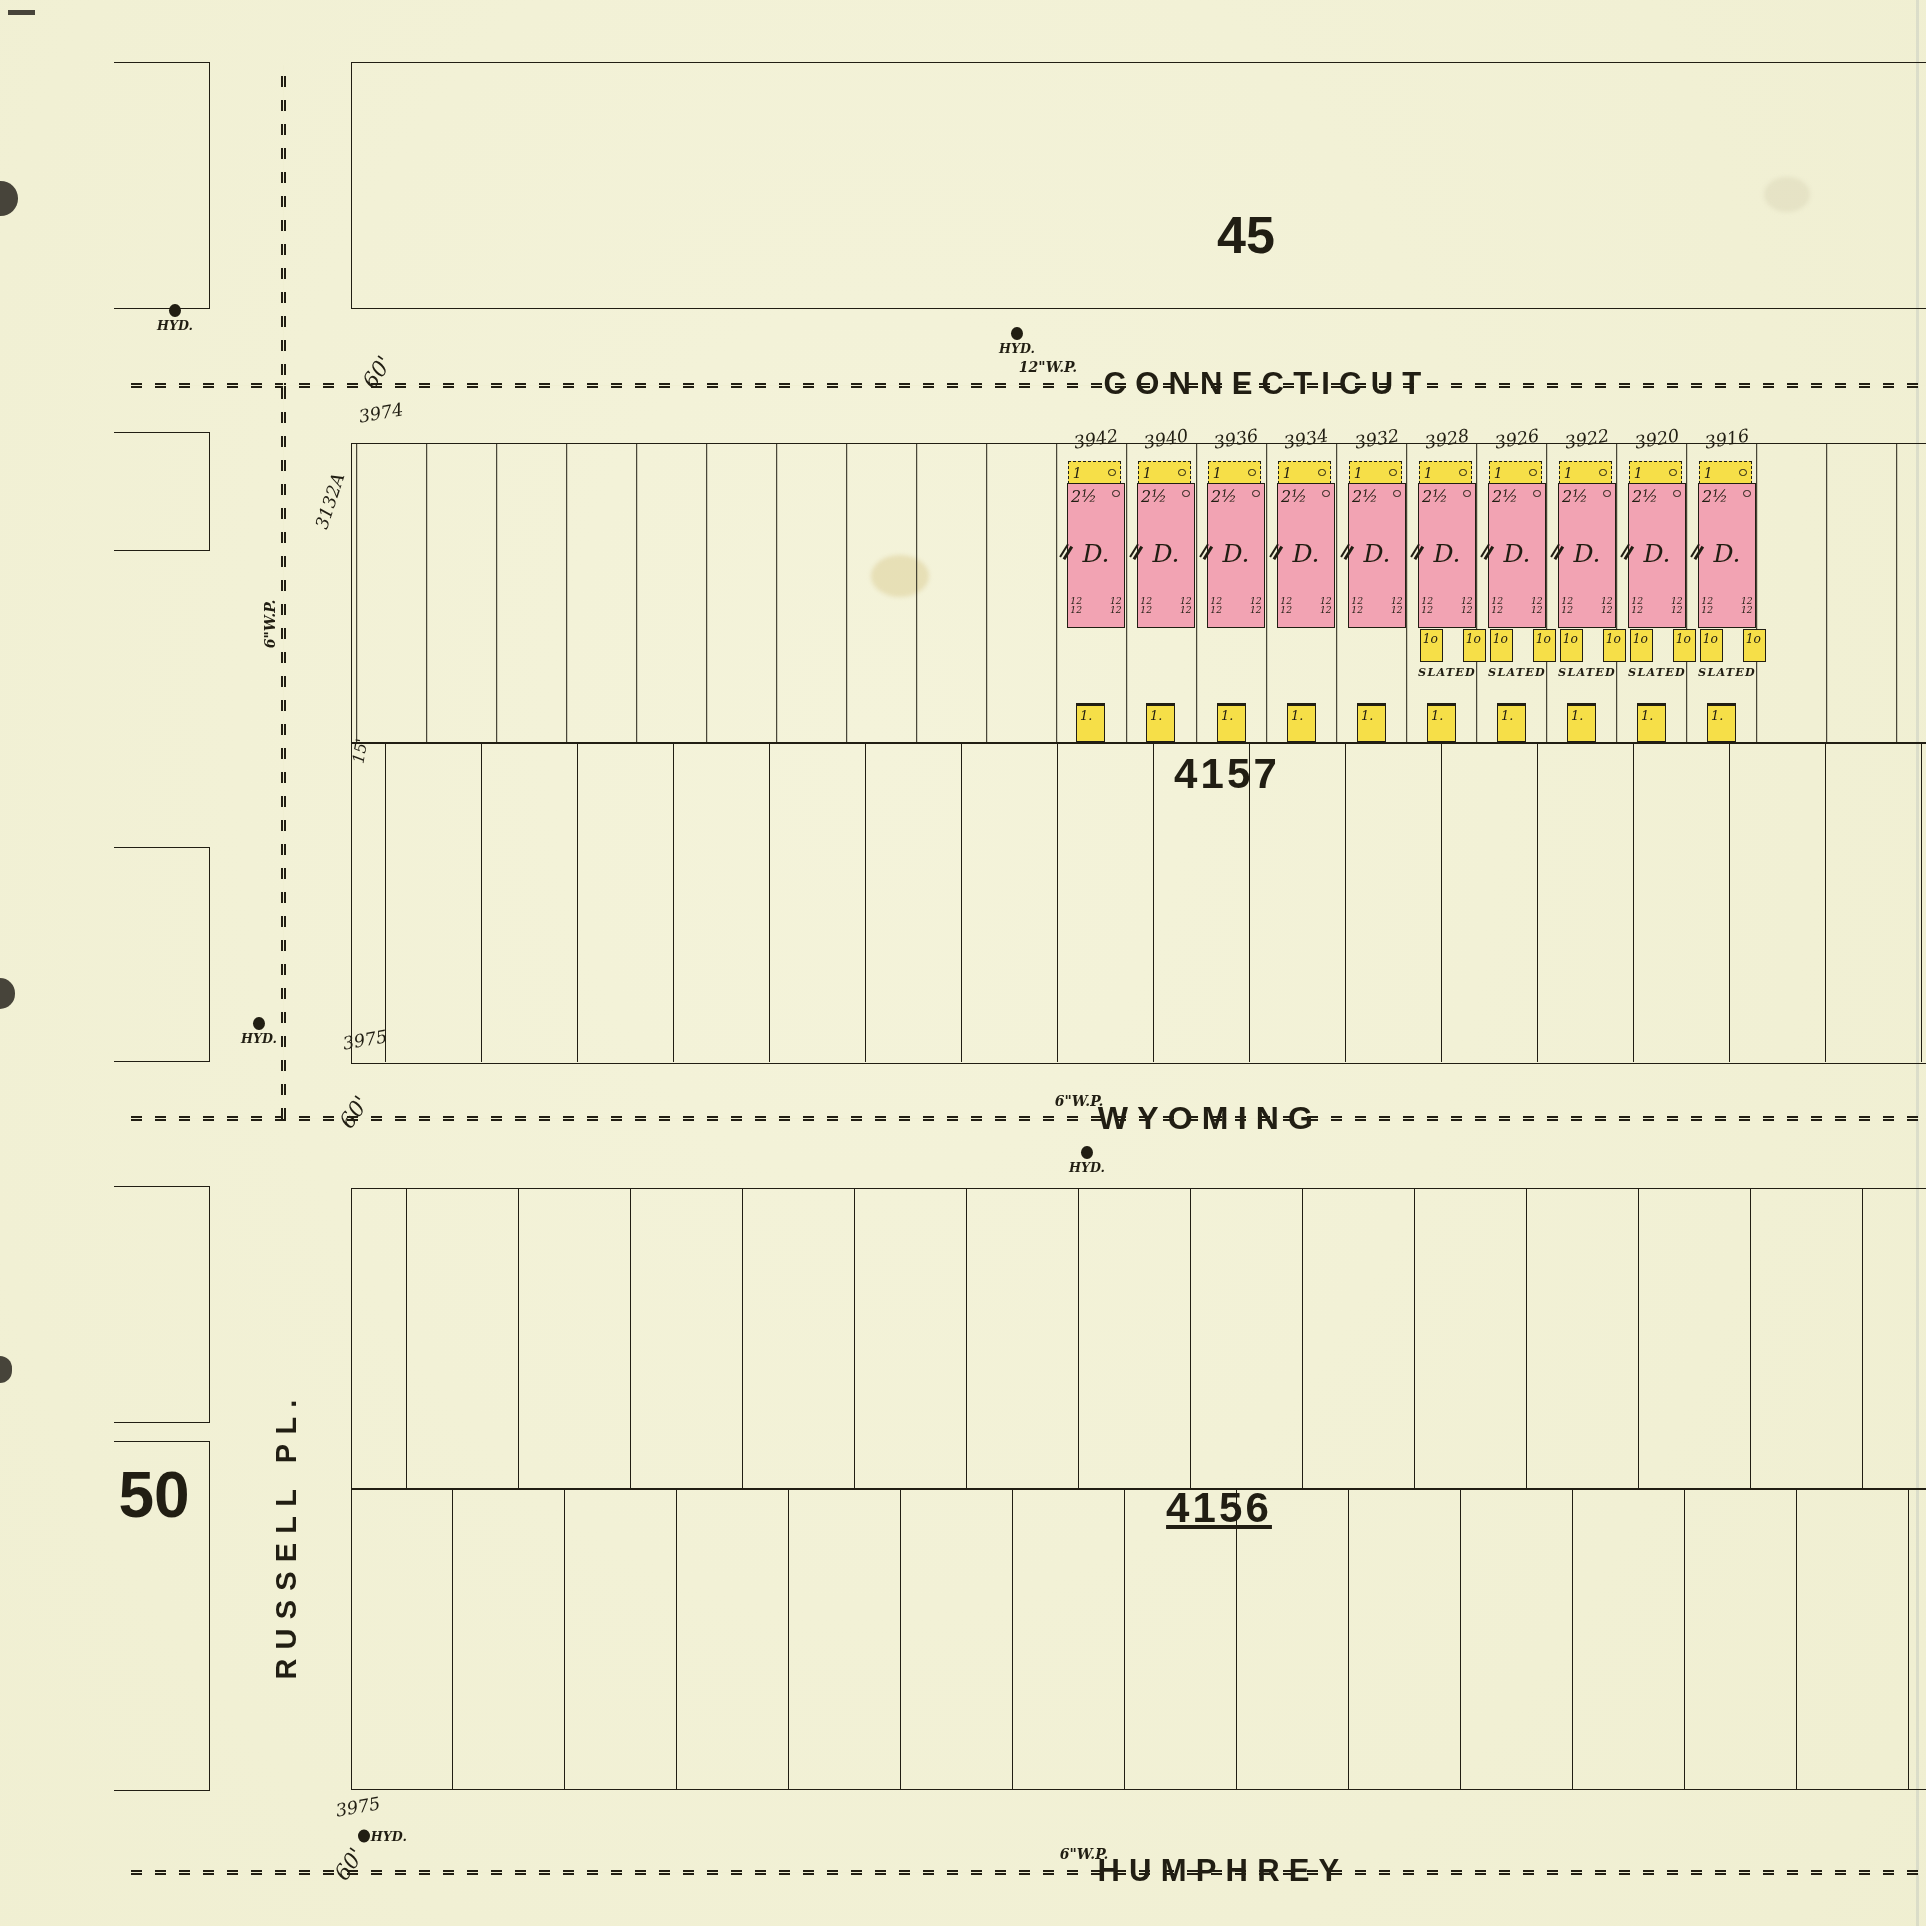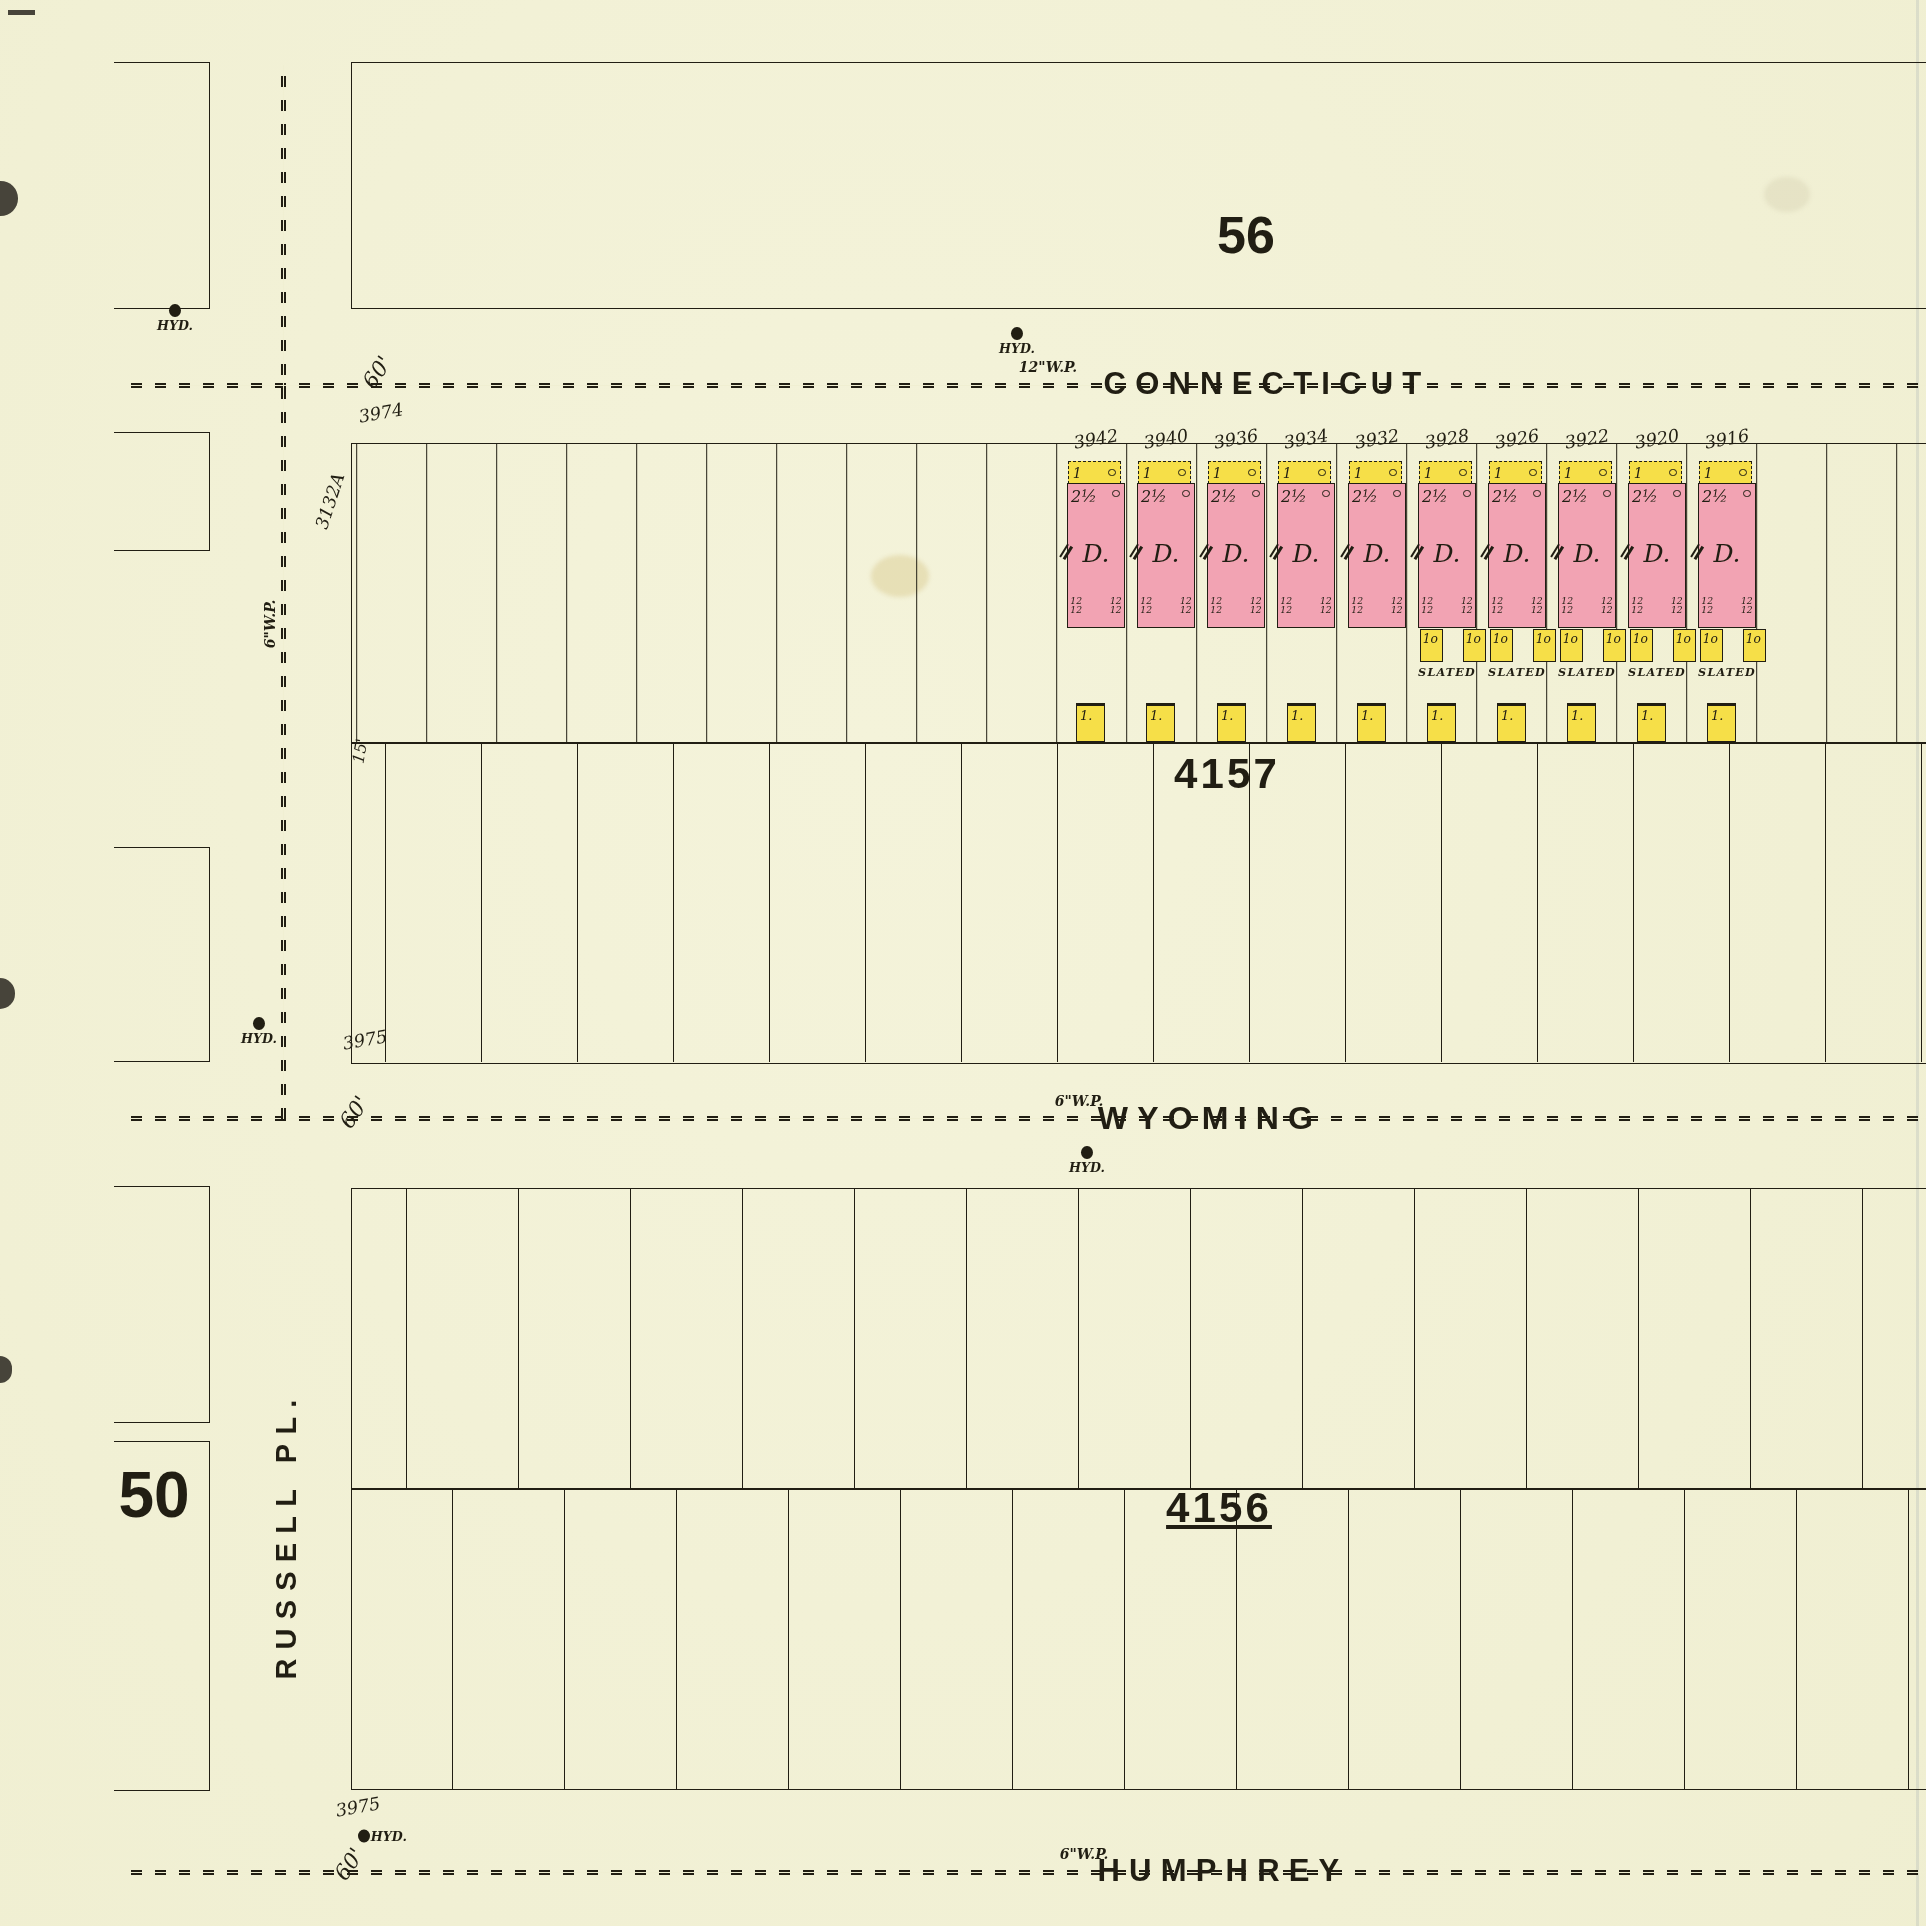--- a/index.html
+++ b/index.html
@@ -90,21 +90,21 @@
   <div class="nick" style="left:0;top:1356px;width:11.6px;height:27px;border-radius:0 14px 14px 0;"></div>
 
   <div class="nick" style="left:7.7px;top:10px;width:27px;height:5.4px;"></div>
 
   <div class="wp-h" style="left:131px;top:383px;width:2223px;"></div>
   <div class="wp-h" style="left:131px;top:1116px;width:2223px;"></div>
   <div class="wp-h" style="left:131px;top:1870px;width:2223px;"></div>
   <div class="wp-v" style="left:281px;top:65px;height:1054px;"></div>
 
   <div class="blk" style="left:351px;top:62px;width:1793px;height:247px;"></div>
-  <div class="pno" style="left:1246px;top:235px;font-size:52px;">56</div>
+  <div class="pno" style="left:1246px;top:235px;font-size:52px;">45</div>
 
   <div class="blk" style="left:351px;top:443px;width:1793px;height:621px;">
     <div class="lots" style="top:0;height:298px;background-image:repeating-linear-gradient(90deg,var(--ink) 0 1.5px,transparent 1.5px 70px);background-position-x:4.2px;"></div>
     <div class="mid" style="top:298px;"></div>
     <div class="lots" style="top:300px;height:318px;background-image:repeating-linear-gradient(90deg,var(--ink) 0 1.5px,transparent 1.5px 96px);background-position-x:33px;"></div>
   </div>
   <div class="bno" style="left:1227px;top:774px;">4157</div>
   <div class="num" style="left:381px;top:413px;">3974</div>
 
   <div class="num" style="left:365px;top:1040px;">3975</div>

